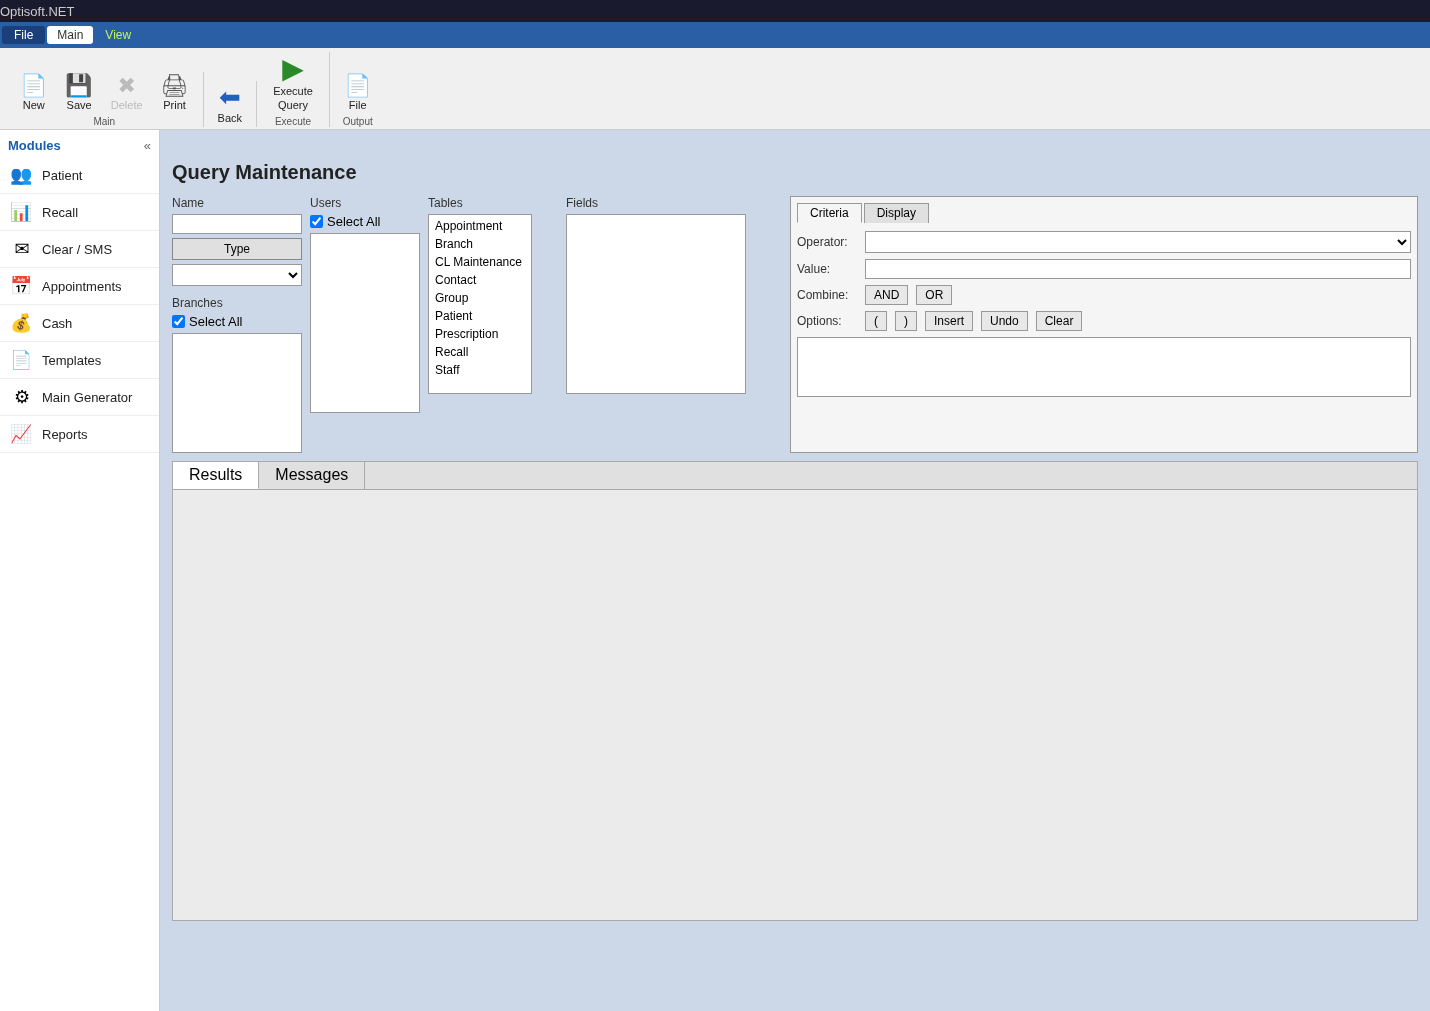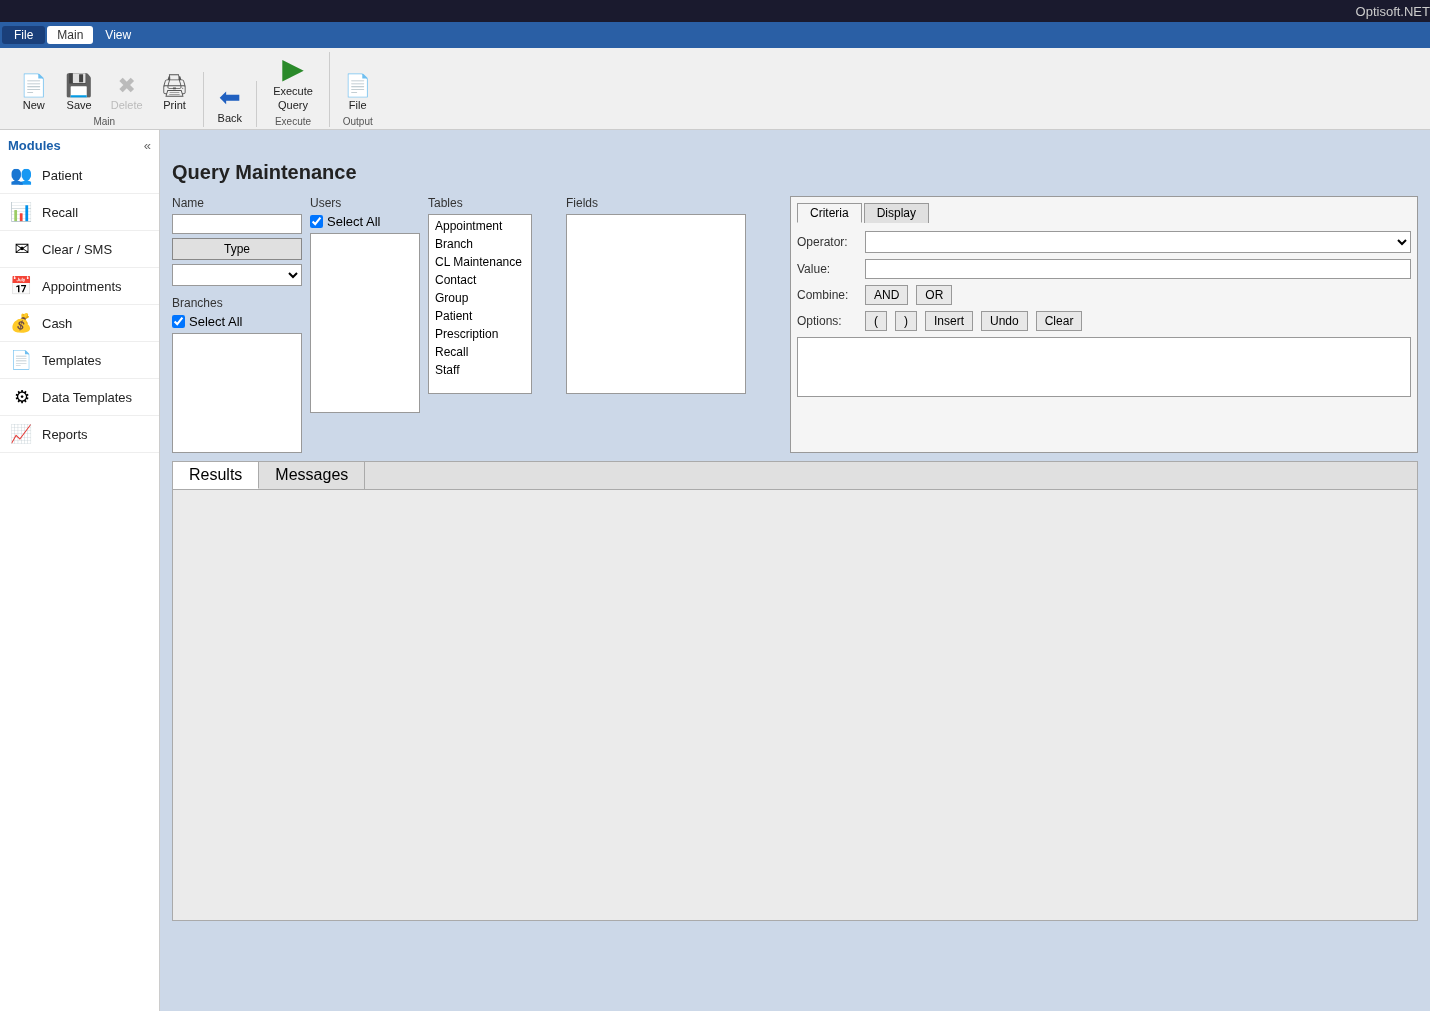--- a/index.html
+++ b/index.html
@@ -5,36 +5,36 @@
     * { box-sizing: border-box; margin: 0; padding: 0; font-family: 'Segoe UI', Tahoma, sans-serif; font-size: 13px; }
 
     body { background: #d4e0ee; overflow: hidden; }
 
     
     .title-bar {
       background: #1a1a2e;
       height: 22px;
       display: flex;
       align-items: center;
-      justify-content: flex-end;
+      justify-content: flex-start;
       color: #ccc;
       font-size: 12px;
     }
 
     
     .menu-bar {
       background: #2a5fa5;
       height: 26px;
       display: flex;
       align-items: center;
       gap: 2px;
       padding: 0 2px;
     }
     .menu-bar-item {
-      color: #ffffff;
+      color: #bef264;
       padding: 2px 10px;
       cursor: pointer;
       border-radius: 3px;
       font-size: 12px;
     }
     .menu-bar-item.active {
       background: white;
       color: #333;
     }
     .file-tab {
@@ -387,21 +387,21 @@
     <div class="sidebar-item">
       <span class="sidebar-icon">💰</span>
       <span class="sidebar-label">Cash</span>
     </div>
     <div class="sidebar-item">
       <span class="sidebar-icon">📄</span>
       <span class="sidebar-label">Templates</span>
     </div>
     <div class="sidebar-item">
       <span class="sidebar-icon">⚙</span>
-      <span class="sidebar-label">Data Templates</span>
+      <span class="sidebar-label">Main Generator</span>
     </div>
     <div class="sidebar-item">
       <span class="sidebar-icon">📈</span>
       <span class="sidebar-label">Reports</span>
     </div>
   </div>
 
   <div class="content-area">
     <div class="query-maintenance">
       <div class="page-title">Query Maintenance</div>

